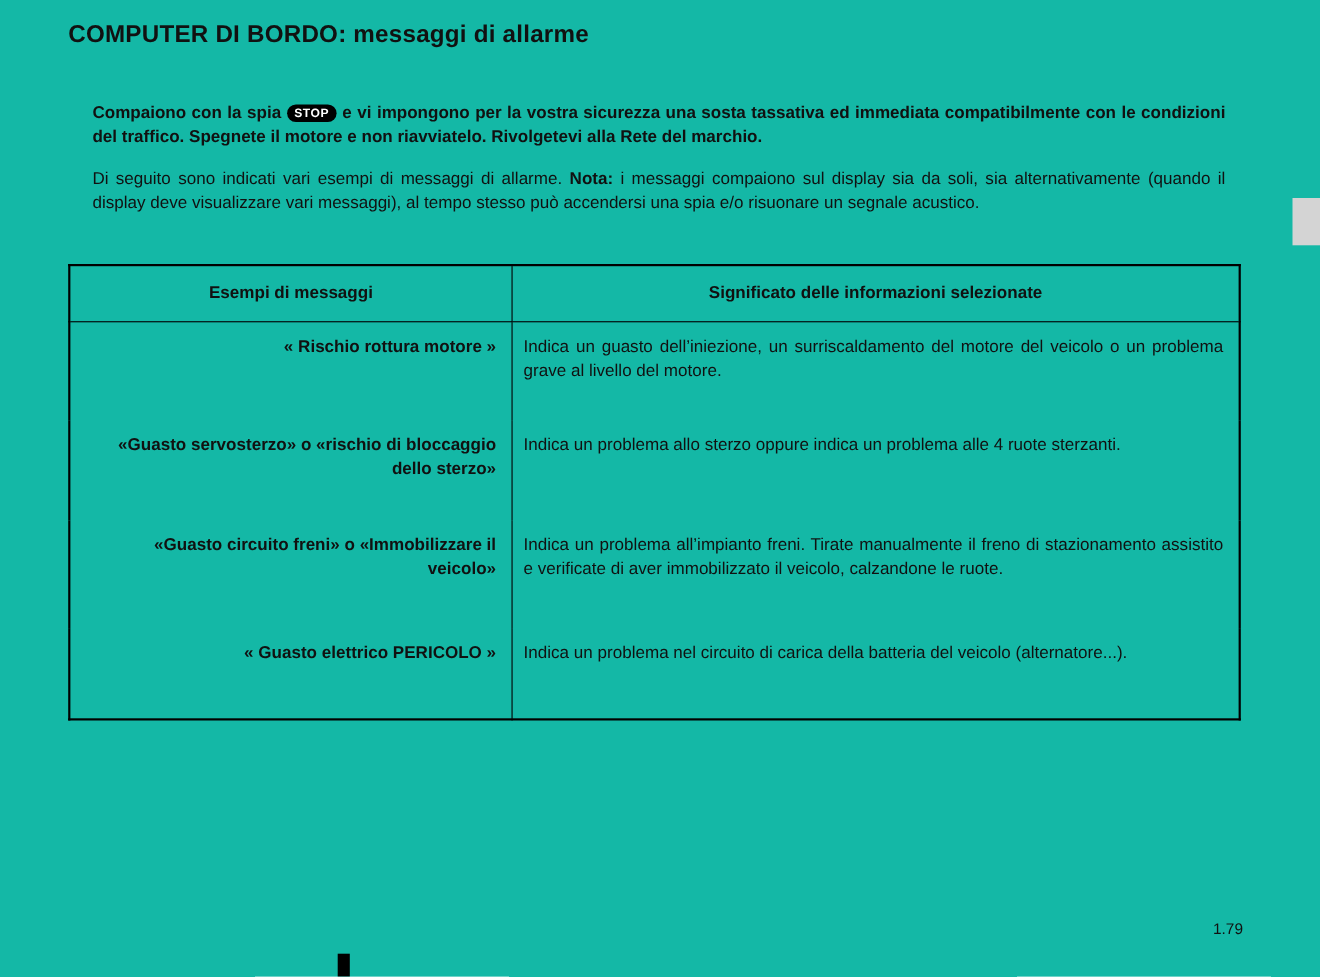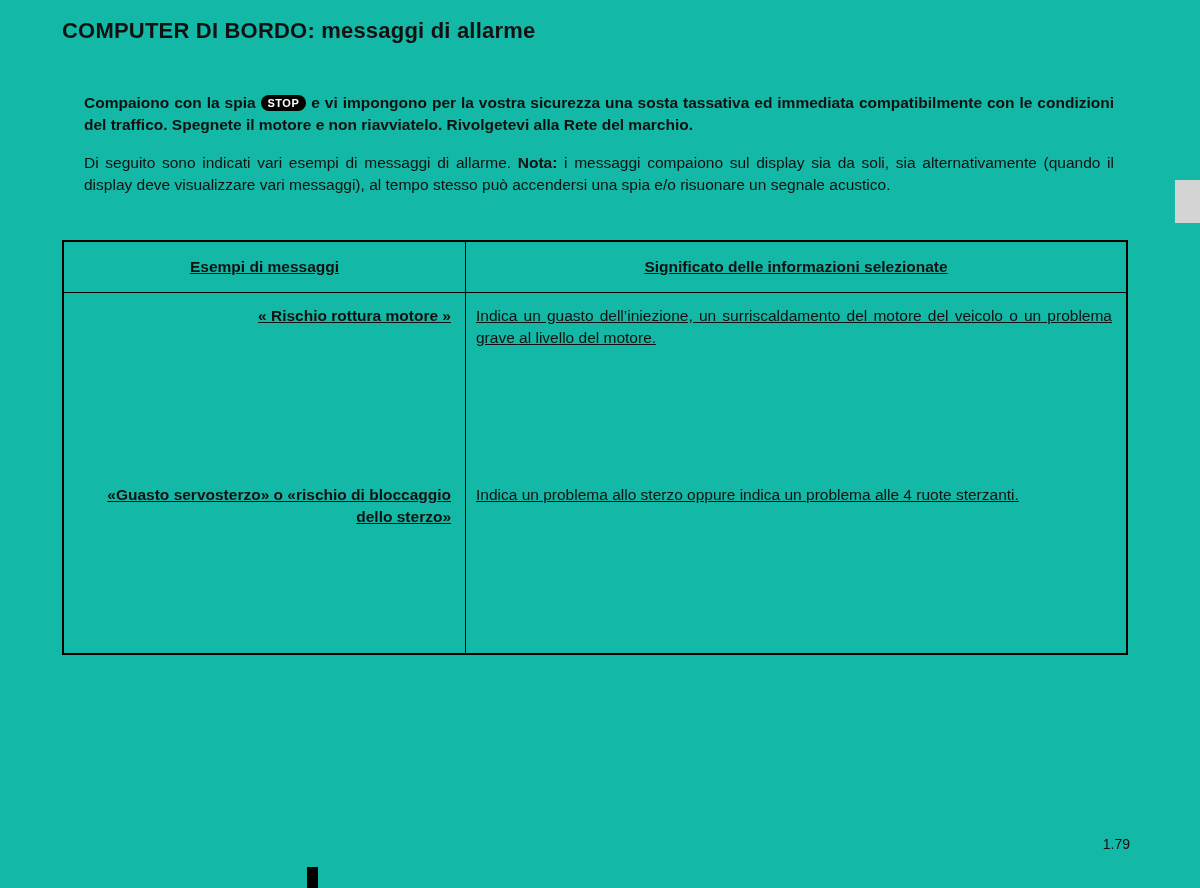--- a/index.html
+++ b/index.html
@@ -54,21 +54,20 @@
     position: absolute;
     left: 62px;
     top: 240px;
     width: 1066px;
     height: 415px;
     border-collapse: collapse;
     table-layout: fixed;
     font-size: 15.5px;
     line-height: 22px;
     border: 2px solid #000000;
-    text-decoration: underline;
   }
   table.alarm-table th,
   table.alarm-table td {
     border: 0;
   }
   table.alarm-table th:first-child,
   table.alarm-table td:first-child {
     width: 385px;
     border-right: 1px solid #000000;
   }
@@ -146,20 +145,28 @@
     </thead>
     <tbody>
       <tr class="r1">
         <td class="msg">« Rischio rottura motore »</td>
         <td class="meaning">Indica un guasto dell’iniezione, un surriscaldamento del motore del veicolo o un problema grave al livello del motore.</td>
       </tr>
       <tr class="r2">
         <td class="msg">«Guasto servosterzo» o «rischio di bloccaggio dello sterzo»</td>
         <td class="meaning">Indica un problema allo sterzo oppure indica un problema alle 4 ruote sterzanti.</td>
       </tr>
+      <tr class="r3">
+        <td class="msg">«Guasto circuito freni» o «Immobilizzare il veicolo»</td>
+        <td class="meaning">Indica un problema all’impianto freni. Tirate manualmente il freno di stazionamento assistito e verificate di aver immobilizzato il veicolo, calzandone le ruote.</td>
+      </tr>
+      <tr class="r4">
+        <td class="msg">« Guasto elettrico PERICOLO »</td>
+        <td class="meaning">Indica un problema nel circuito di carica della batteria del veicolo (alternatore...).</td>
+      </tr>
     </tbody>
   </table>
 
   <div class="side-tab"></div>
 
   <div class="page-number">1.79</div>
 
   <div class="print-mark"></div>
 
 </div>

